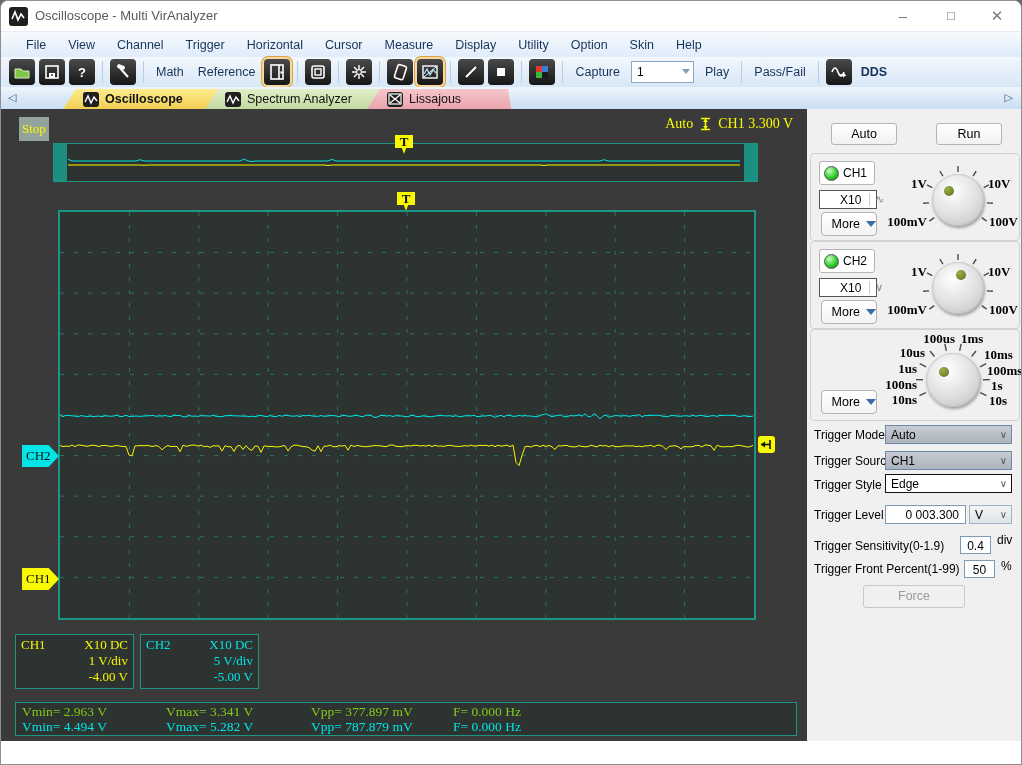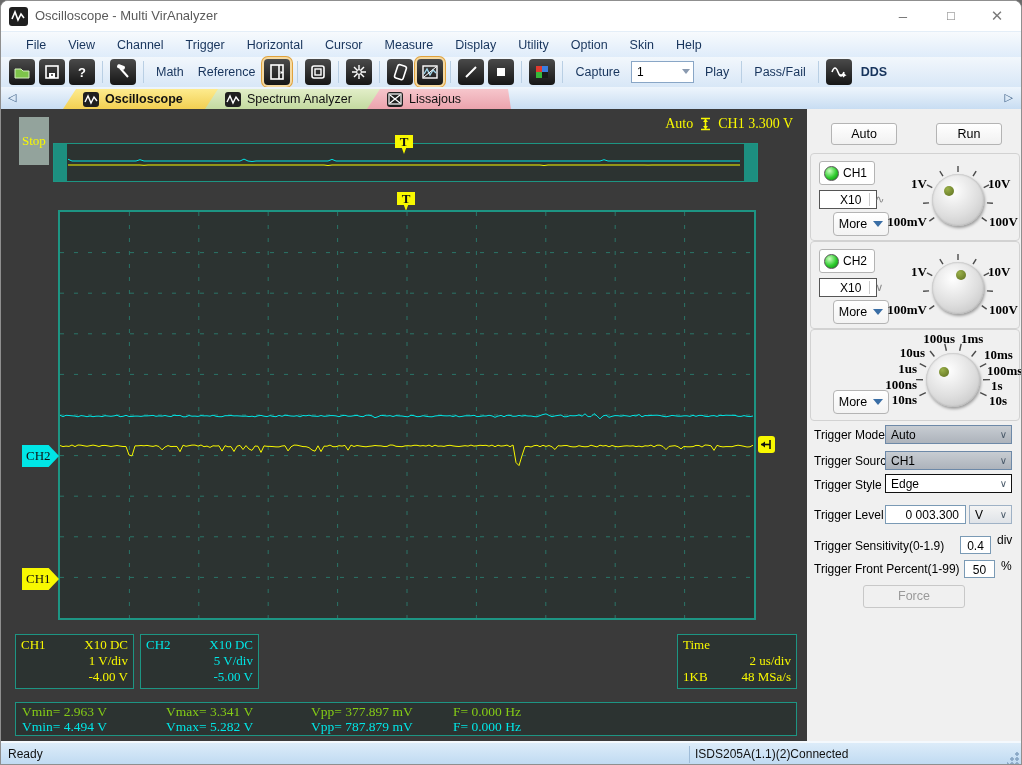--- a/index.html
+++ b/index.html
@@ -25,21 +25,21 @@
   #capture-combo .arrow{position:absolute;right:3px;top:7px;width:0;height:0;border-left:4px solid transparent;border-right:4px solid transparent;border-top:5px solid #8a9ab0;}
 
   
   #tabstrip{position:absolute;left:0;top:86px;width:100%;height:22px;background:linear-gradient(#eef5fc,#c8ddf2);}
   .tab{position:absolute;top:2px;height:20px;display:flex;align-items:center;padding:0 12px 0 20px;clip-path:polygon(13px 0, calc(100% - 3px) 0, 100% 100%, 0 100%);font-size:12.5px;color:#111;}
   .tabicon{width:16px;height:15px;background:#1f1f1f;border-radius:3px;margin-right:6px;display:flex;align-items:center;justify-content:center;}
   .tab-arrow{position:absolute;top:4px;font-size:11px;color:#33567e;}
 
   
   #scope{position:absolute;left:0;top:108px;width:806px;height:632px;background:#3a3a3a;font-family:"Liberation Serif",serif;}
-  #stop-badge{position:absolute;left:18px;top:8px;background:#93a39c;color:#f8f800;font-size:13px;padding:16px 3px;}
+  #stop-badge{position:absolute;left:18px;top:8px;background:#93a39c;color:#f8f800;font-size:13px;padding:4px 3px;}
   #hdr-right{position:absolute;right:14px;top:7px;color:#f8f800;font-size:14px;display:flex;align-items:center;gap:6px;}
 
   #overview{position:absolute;left:52px;top:34px;width:703px;height:37px;border:1px solid #1d9583;background:#2c3331;}
   .ov-handle{position:absolute;top:0;width:13px;height:100%;background:#1d8f80;}
 
   .t-marker{position:absolute;width:18px;height:19px;background:#f8f800;clip-path:polygon(0 0,100% 0,100% 68%,62% 68%,50% 100%,38% 68%,0 68%);color:#111;font-weight:bold;font-size:13px;text-align:center;line-height:14px;font-family:"Liberation Serif",serif;}
 
   #grid{position:absolute;left:57px;top:101px;width:698px;height:410px;background:#2c3331;border:2px solid #1d9583;box-sizing:border-box;}
   .ch-marker{position:absolute;width:37px;height:22px;clip-path:polygon(0 0,72% 0,100% 50%,72% 100%,0 100%);color:#111;font-size:13px;line-height:22px;padding-left:4px;box-sizing:border-box;}
   #trig-marker{position:absolute;left:757px;top:327px;width:17px;height:17px;background:#f8f800;border-radius:3px;}
@@ -51,21 +51,21 @@
   .mcell{position:absolute;white-space:nowrap;}
 
   
   #panel{position:absolute;left:806px;top:108px;width:216px;height:632px;background:#f0f0f0;font-size:12px;color:#000;}
   .pbtn{position:absolute;background:linear-gradient(#ffffff,#f1f1f1);border:1px solid #b4b4b4;border-radius:3px;font-size:12.5px;text-align:center;}
   .group{position:absolute;left:3px;width:208px;border:1px solid #d2d2d2;border-radius:4px;background:#f0f0f0;}
   .ch-btn{position:absolute;left:8px;top:7px;width:56px;height:24px;background:#fff;border:1px solid #b4b4b4;border-radius:3px;display:flex;align-items:center;gap:4px;padding-left:4px;box-sizing:border-box;}
   .led{width:13px;height:13px;border-radius:50%;background:radial-gradient(circle at 35% 30%,#ccffc0,#2ecc2e 55%,#0c7c0c);border:1px solid #555;}
   .mini-combo{position:absolute;left:8px;top:36px;width:58px;height:19px;background:#fff;border:1px solid #555;font-size:12px;display:flex;align-items:center;padding-left:20px;box-sizing:border-box;}
   .mini-combo .wave{margin-left:8px;color:#888;font-size:11px;border-left:1px solid #ccc;padding-left:5px;}
-  .more-btn{position:absolute;left:10px;width:54px;height:22px;background:linear-gradient(#ffffff,#f3f3f3);border:1px solid #b4b4b4;border-radius:4px;font-size:12.5px;display:flex;align-items:center;justify-content:center;gap:6px;margin-left:12px;}
+  .more-btn{position:absolute;left:10px;width:54px;height:22px;background:linear-gradient(#ffffff,#f3f3f3);border:1px solid #b4b4b4;border-radius:4px;font-size:12.5px;display:flex;align-items:center;justify-content:flex-end;gap:6px;}
   .blue-tri{width:0;height:0;border-left:5px solid transparent;border-right:5px solid transparent;border-top:6px solid #3a6ea5;}
   .knob{position:absolute;border-radius:50%;background:radial-gradient(circle at 40% 32%,#ffffff,#dedede 55%,#bcbcbc);box-shadow:1px 2px 3px rgba(0,0,0,.35), inset 0 0 2px #999;}
   .knob-dot{position:absolute;width:10px;height:10px;border-radius:50%;background:radial-gradient(circle at 35% 30%,#9ab04a,#5c6e1e);}
   .klabel{position:absolute;font-family:"Liberation Serif",serif;font-weight:bold;font-size:13px;color:#000;white-space:nowrap;}
   .ticks{position:absolute;pointer-events:none;}
 
   .trig-label{position:absolute;left:7px;font-size:12px;white-space:nowrap;}
   .combo{position:absolute;height:19px;font-size:12px;display:flex;align-items:center;padding-left:5px;box-sizing:border-box;}
   .combo .chev{position:absolute;right:4px;color:#4a5a6a;font-size:10px;}
   .combo.grey{background:linear-gradient(#c7ccd2,#adb3bb);border:1px solid #6d89a8;}
@@ -336,34 +336,20 @@
         </div>
       <div class="inforow">
           <span></span>
           <span>5 V/div</span>
         </div>
       <div class="inforow">
           <span></span>
           <span>-5.00 V</span>
         </div>
     </div>
-    <div class="infobox" style="left:676px;top:525px;width:120px;height:55px;color:#f8f800;">
-      <div class="inforow">
-          <span>Time</span>
-          <span></span>
-        </div>
-      <div class="inforow">
-          <span></span>
-          <span>2 us/div</span>
-        </div>
-      <div class="inforow">
-          <span>1KB</span>
-          <span>48 MSa/s</span>
-        </div>
-    </div>
 
     <div id="measure-box">
       <div class="mrow" style="top:1px;color:#84cc16;">
         <span class="mcell" style="left:6px;">Vmin= 2.963 V</span>
         <span class="mcell" style="left:150px;">Vmax= 3.341 V</span>
         <span class="mcell" style="left:295px;">Vpp= 377.897 mV</span>
         <span class="mcell" style="left:437px;">F= 0.000 Hz</span>
       </div>
       <div class="mrow" style="top:16px;color:#00e6e6;">
         <span class="mcell" style="left:6px;">Vmin= 4.494 V</span>
@@ -499,20 +485,14 @@
     </div>
     <span class="trig-label" style="top:430px;">Trigger Sensitivity(0-1.9)</span>
     <div class="tinput" style="left:153px;top:427px;width:31px;height:18px;line-height:18px;">0.4</div>
     <span class="trig-label" style="left:190px;top:424px;">div</span>
     <span class="trig-label" style="top:453px;">Trigger Front Percent(1-99)</span>
     <div class="tinput" style="left:157px;top:451px;width:31px;height:18px;line-height:18px;">50</div>
     <span class="trig-label" style="left:194px;top:450px;">%</span>
     <div id="force-btn">Force</div>
   </div>
 
-  <div id="statusbar">
-    <span style="position:absolute;left:7px;top:4px;">Ready</span>
-    <div id="status-sep"></div>
-    <span style="position:absolute;left:694px;top:4px;">ISDS205A(1.1)(2)Connected</span>
-    <div id="grip"></div>
-  </div>
 
 </div>
 
 </body></html>

